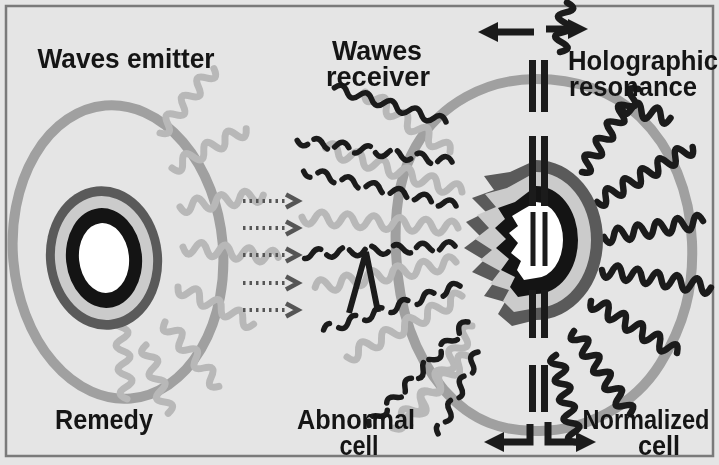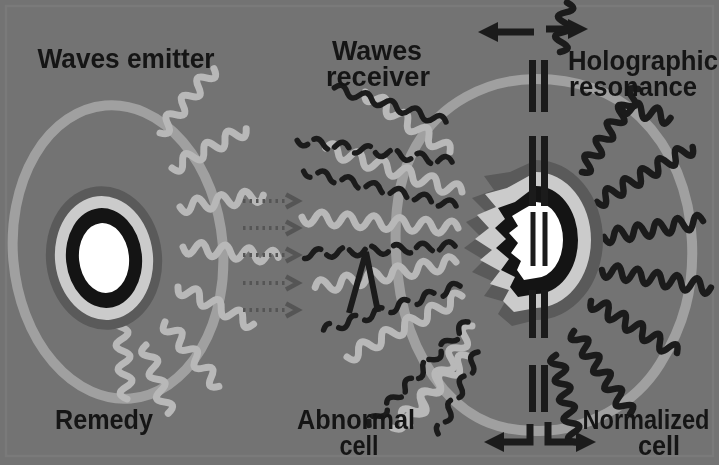--- a/index.html
+++ b/index.html
@@ -1,16 +1,16 @@
 <!DOCTYPE html>
 <html><head>
 <meta charset="utf-8">
 <style>
   html,body{margin:0;padding:0;background:#fff;}
-  .stage{position:relative;width:719px;height:465px;background:#737373;overflow:hidden;
+  .stage{position:relative;width:719px;height:465px;background:#e5e5e5;overflow:hidden;
          font-family:"Liberation Sans",sans-serif;}
   svg{display:block;}
   .labels text{font-family:"Liberation Sans",sans-serif;font-weight:700;font-size:28px;}
 </style>
 </head>
 <body>
 
 <div class="stage">
 <svg id="scene" width="719" height="465" viewBox="0 0 719 465">
 

